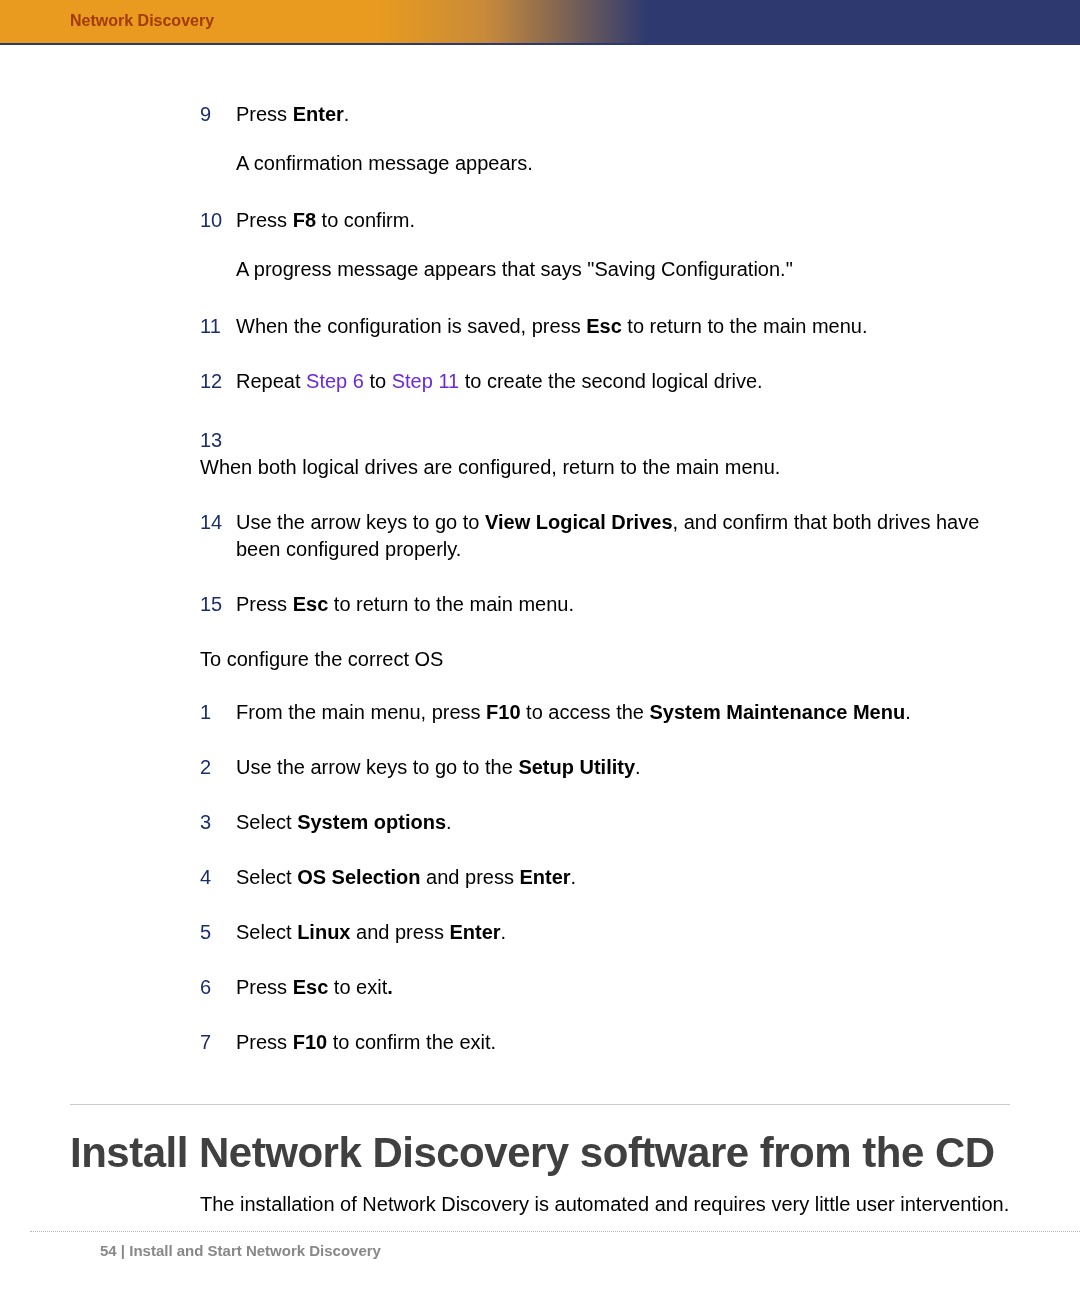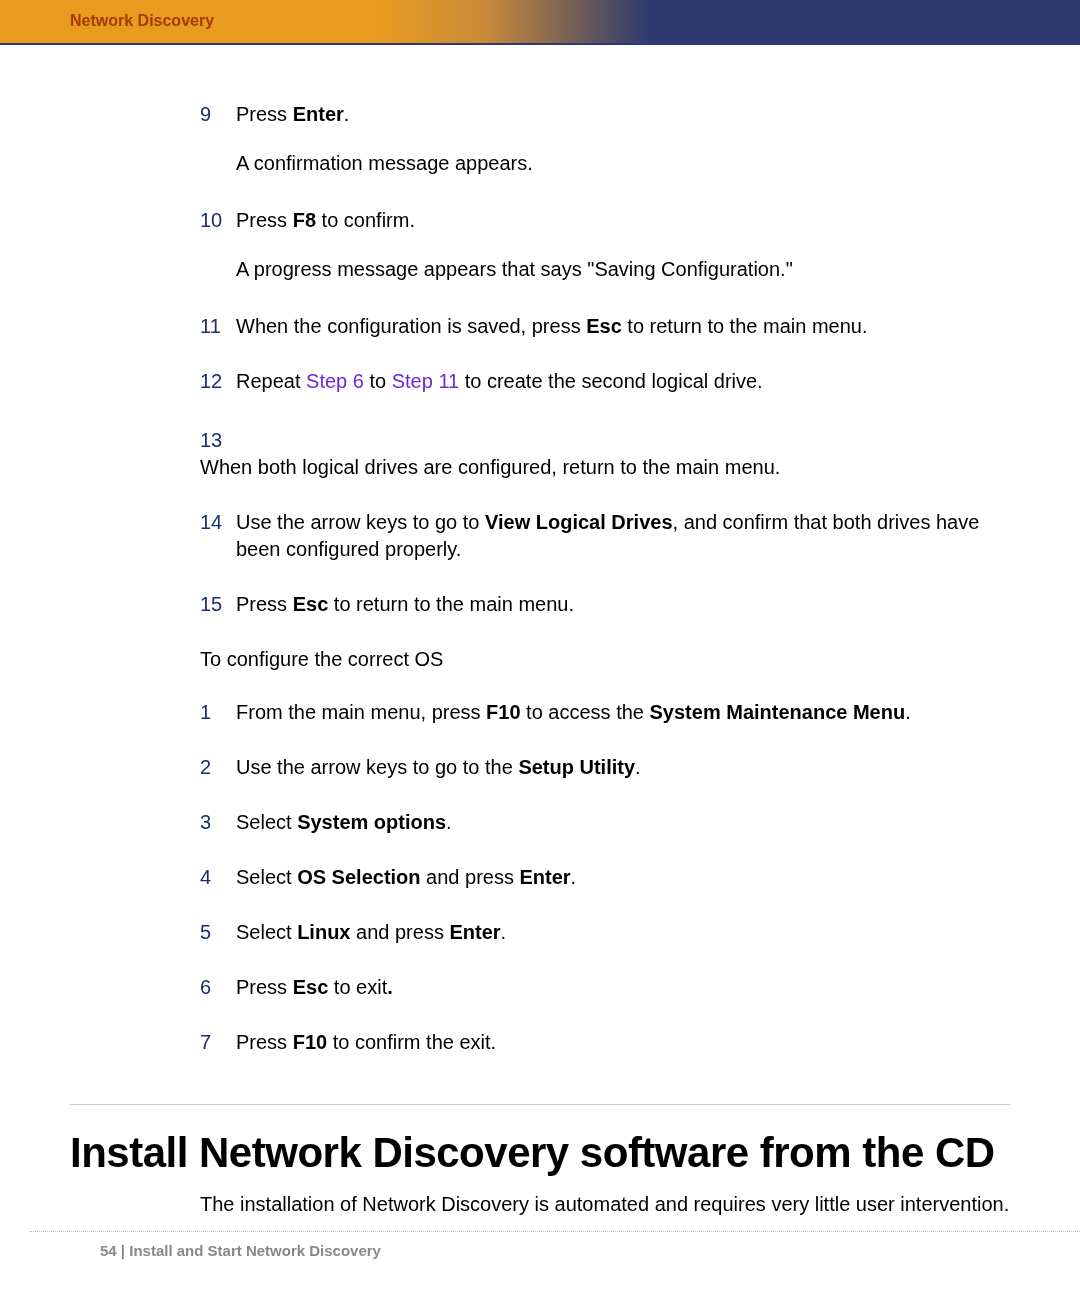--- a/index.html
+++ b/index.html
@@ -53,21 +53,21 @@
   }
   .divider {
     border: none;
     border-top: 1px solid #ccc;
     margin: 48px 70px 24px 70px;
   }
   .section-heading {
     font-family: "Segoe UI", "Myriad Pro Cond", Arial Narrow, Arial, sans-serif;
     font-weight: 700;
     font-size: 42px;
-    color: #000000;
+    color: #404040;
     margin: 0 70px 14px 70px;
     letter-spacing: -0.5px;
     font-stretch: condensed;
   }
   .section-body {
     margin: 0 70px 0 200px;
     font-size: 20px;
     line-height: 1.35;
   }
   .footer {

